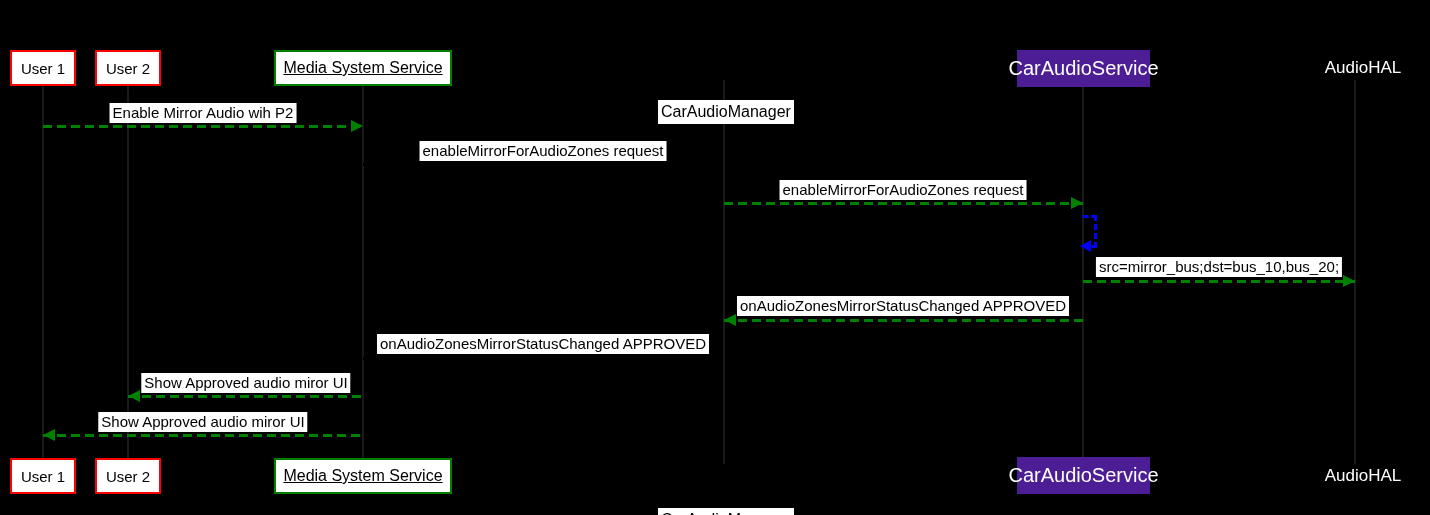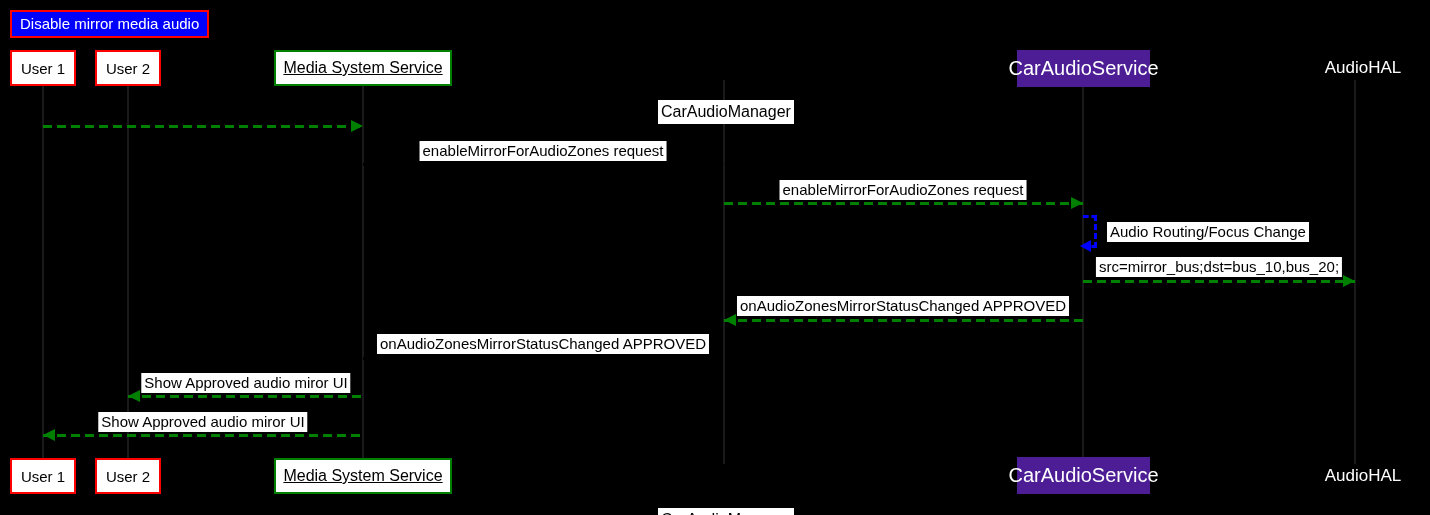--- a/index.html
+++ b/index.html
@@ -50,32 +50,32 @@
 
   <div class="lifeline" style="left:42px; top:86px; height:372px;"></div>
   <div class="lifeline" style="left:127px; top:86px; height:372px;"></div>
   <div class="lifeline" style="left:362px; top:86px; height:372px;"></div>
   <div class="lifeline" style="left:723px; top:80px; height:384px;"></div>
   <div class="lifeline" style="left:1082px; top:87px; height:370px;"></div>
   <div class="lifeline" style="left:1354px; top:80px; height:384px;"></div>
 
   <div class="arrow green" style="left:43px; top:125px; width:320px;"></div>
   <div class="head right green" style="left:351px; top:120px;"></div>
+  <div class="msg-label" style="left:203px; top:103px;">Enable Mirror Audio wih P2</div>
 
   <div class="arrow black" style="left:363px; top:163px; width:361px;"></div>
   <div class="head right black" style="left:712px; top:158px;"></div>
   <div class="msg-label" style="left:543px; top:141px;">enableMirrorForAudioZones request</div>
 
   <div class="arrow green" style="left:724px; top:202px; width:359px;"></div>
   <div class="head right green" style="left:1071px; top:197px;"></div>
   <div class="msg-label" style="left:903px; top:180px;">enableMirrorForAudioZones request</div>
 
   <div class="self-bracket"></div>
   <div class="head left blue" style="left:1080px; top:240px;"></div>
-  <div class="msg-label no-center" style="left:1107px; top:222px;">Audio Routing/Focus Change</div>
 
   <div class="arrow green" style="left:1083px; top:280px; width:272px;"></div>
   <div class="head right green" style="left:1343px; top:275px;"></div>
   <div class="msg-label" style="left:1219px; top:257px;">src=mirror_bus;dst=bus_10,bus_20;</div>
 
   <div class="arrow green" style="left:724px; top:319px; width:359px;"></div>
   <div class="head left green" style="left:724px; top:314px;"></div>
   <div class="msg-label" style="left:903px; top:296px;">onAudioZonesMirrorStatusChanged APPROVED</div>
 
   <div class="arrow black" style="left:363px; top:357px; width:361px;"></div>
@@ -97,15 +97,14 @@
   <div class="pbox blue-fill" style="left:1017px; top:50px; width:133px; height:37px;">CarAudioService</div>
   <div class="pbox plain-text" style="left:1355px; top:57px; height:22px; transform:translateX(-50%);">AudioHAL</div>
 
   <div class="pbox red-border" style="left:10px; top:458px; width:66px; height:36px;">User 1</div>
   <div class="pbox red-border" style="left:95px; top:458px; width:66px; height:36px;">User 2</div>
   <div class="pbox green-border" style="left:274px; top:458px; width:178px; height:36px;">Media System Service</div>
   <div class="pbox white-label" style="left:658px; top:464px; height:24px;">CarAudioManager</div>
   <div class="pbox blue-fill" style="left:1017px; top:457px; width:133px; height:37px;">CarAudioService</div>
   <div class="pbox plain-text" style="left:1355px; top:465px; height:22px; transform:translateX(-50%);">AudioHAL</div>
 
-  <div class="title-box">Disable mirror media audio</div>
 
 </div>
 
 </body></html>

